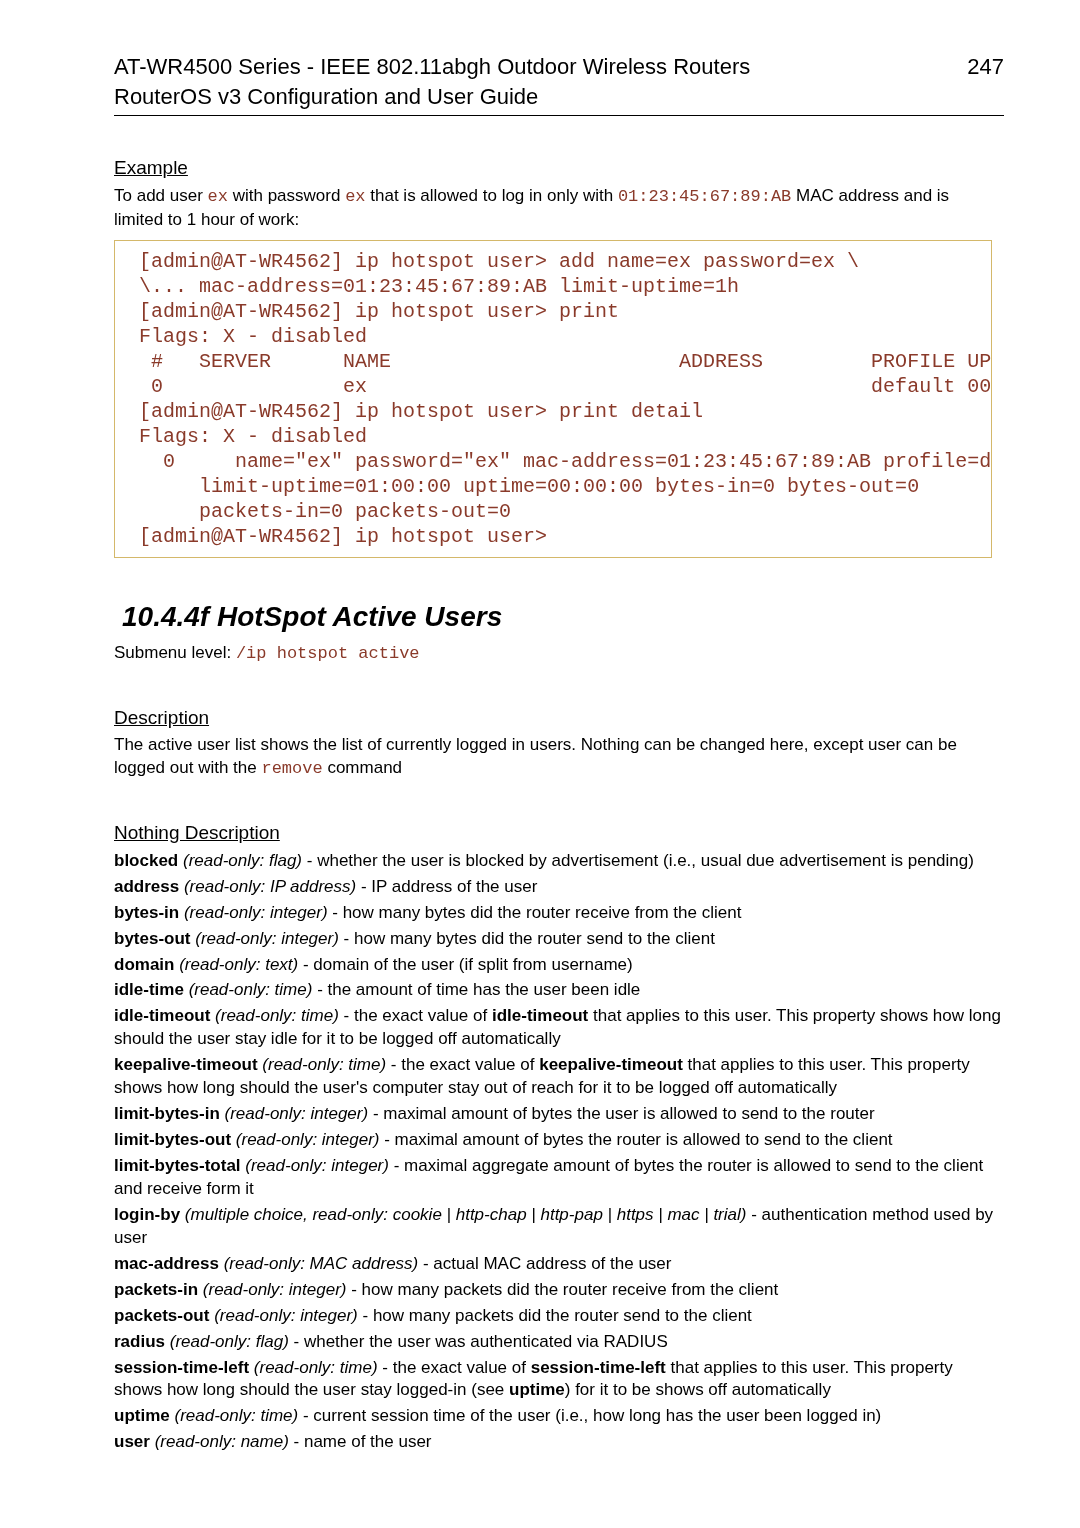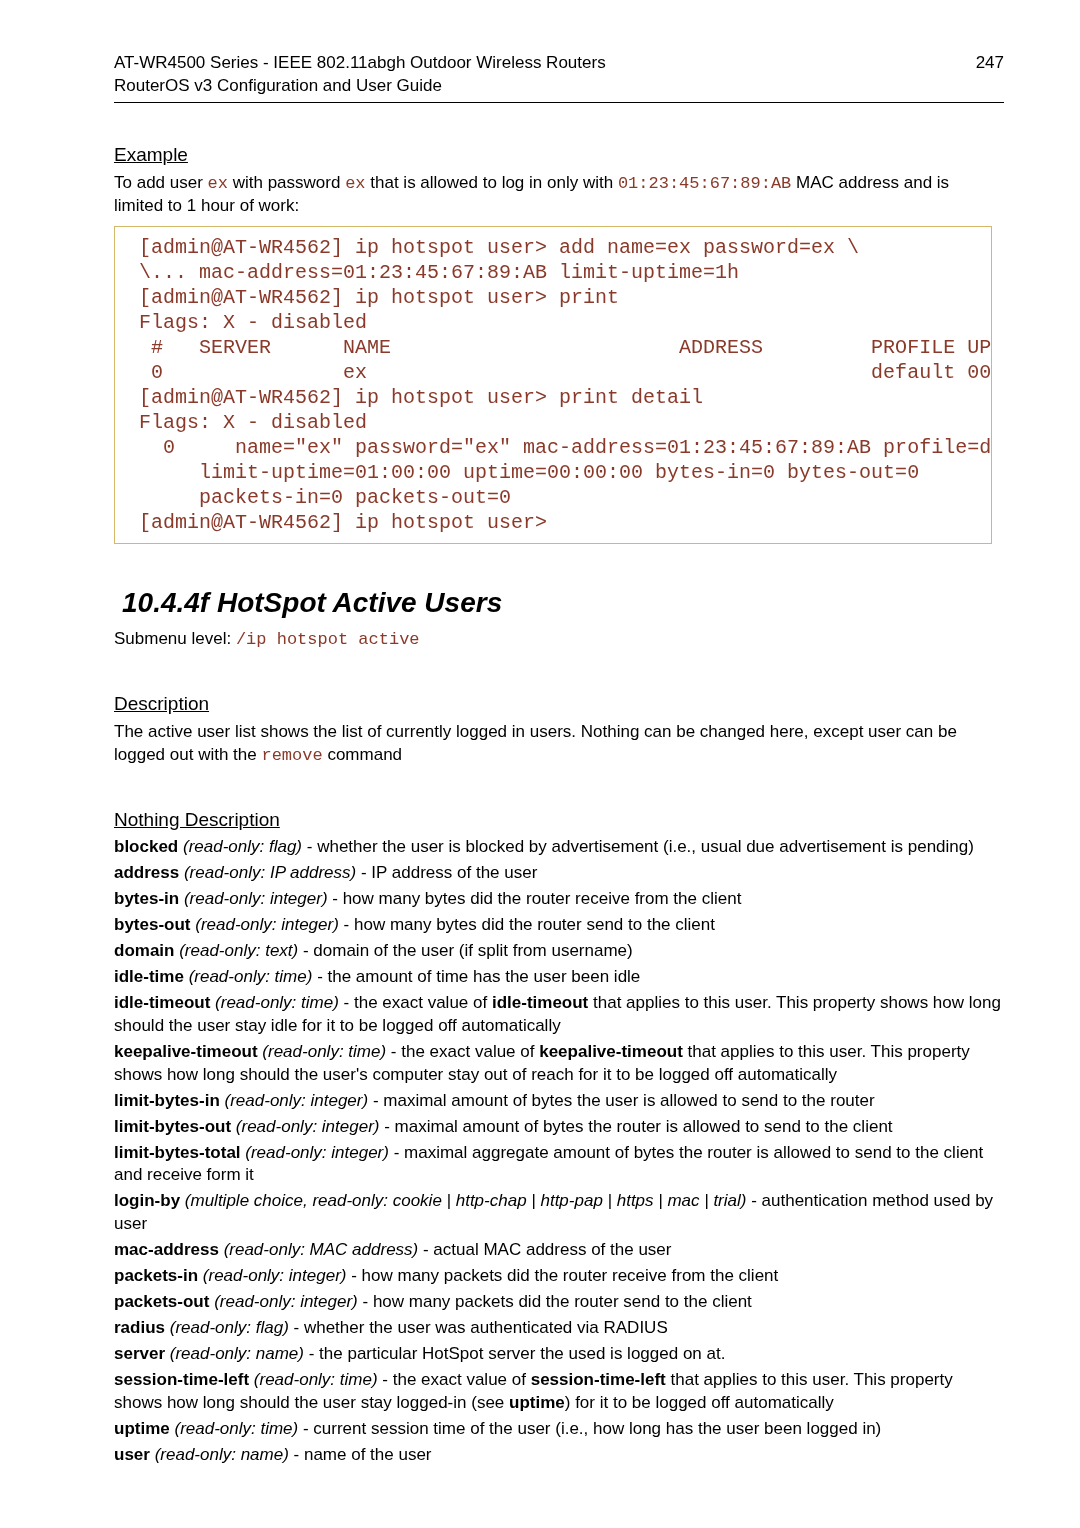--- a/index.html
+++ b/index.html
@@ -11,21 +11,21 @@
     width: 1080px;
     font-size: 17px;
     line-height: 1.35;
     color: #000;
   }
   .page { padding: 52px 76px 60px 114px; }
   .header-row {
     display: flex;
     justify-content: space-between;
     align-items: flex-start;
-    font-size: 17px;
+    font-size: 22px;
     margin-bottom: 2px;
   }
   .header-left { white-space: pre-line; }
   .header-right { }
   .header-rule {
     border: 0;
     border-top: 1.5px solid #000;
     margin: 4px 0 26px 0;
   }
   .section-underline {
@@ -123,19 +123,18 @@
     <p><span class="propname">idle-timeout</span> <span class="rodef">(read-only: time)</span><span> - the exact value of </span><span class="propname">idle-timeout</span><span> that applies to this user. This property shows how long should the user stay idle for it to be logged off automatically</span></p>
     <p><span class="propname">keepalive-timeout</span> <span class="rodef">(read-only: time)</span><span> - the exact value of </span><span class="propname">keepalive-timeout</span><span> that applies to this user. This property shows how long should the user's computer stay out of reach for it to be logged off automatically</span></p>
     <p><span class="propname">limit-bytes-in</span> <span class="rodef">(read-only: integer)</span><span> - maximal amount of bytes the user is allowed to send to the router</span></p>
     <p><span class="propname">limit-bytes-out</span> <span class="rodef">(read-only: integer)</span><span> - maximal amount of bytes the router is allowed to send to the client</span></p>
     <p><span class="propname">limit-bytes-total</span> <span class="rodef">(read-only: integer)</span><span> - maximal aggregate amount of bytes the router is allowed to send to the client and receive form it</span></p>
     <p><span class="propname">login-by</span> <span class="rodef">(multiple choice, read-only: cookie | http-chap | http-pap | https | mac | trial)</span><span> - authentication method used by user</span></p>
     <p><span class="propname">mac-address</span> <span class="rodef">(read-only: MAC address)</span><span> - actual MAC address of the user</span></p>
     <p><span class="propname">packets-in</span> <span class="rodef">(read-only: integer)</span><span> - how many packets did the router receive from the client</span></p>
     <p><span class="propname">packets-out</span> <span class="rodef">(read-only: integer)</span><span> - how many packets did the router send to the client</span></p>
     <p><span class="propname">radius</span> <span class="rodef">(read-only: flag)</span><span> - whether the user was authenticated via RADIUS</span></p>
-    <p><span class="propname">server</span> <span class="rodef">(read-only: name)</span><span> - the particular HotSpot server the used is logged on at.</span></p>
-    <p><span class="propname">session-time-left</span> <span class="rodef">(read-only: time)</span><span> - the exact value of </span><span class="propname">session-time-left</span><span> that applies to this user. This property shows how long should the user stay logged-in (see </span><span class="propname">uptime</span><span>) for it to be logged off automatically</span></p>
+    <p><span class="propname">session-time-left</span> <span class="rodef">(read-only: time)</span><span> - the exact value of </span><span class="propname">session-time-left</span><span> that applies to this user. This property shows how long should the user stay logged-in (see </span><span class="propname">uptime</span><span>) for it to be shows off automatically</span></p>
     <p><span class="propname">uptime</span> <span class="rodef">(read-only: time)</span><span> - current session time of the user (i.e., how long has the user been logged in)</span></p>
     <p><span class="propname">user</span> <span class="rodef">(read-only: name)</span><span> - name of the user</span></p>
   </div>
 
 </div>
 
 </body></html>

